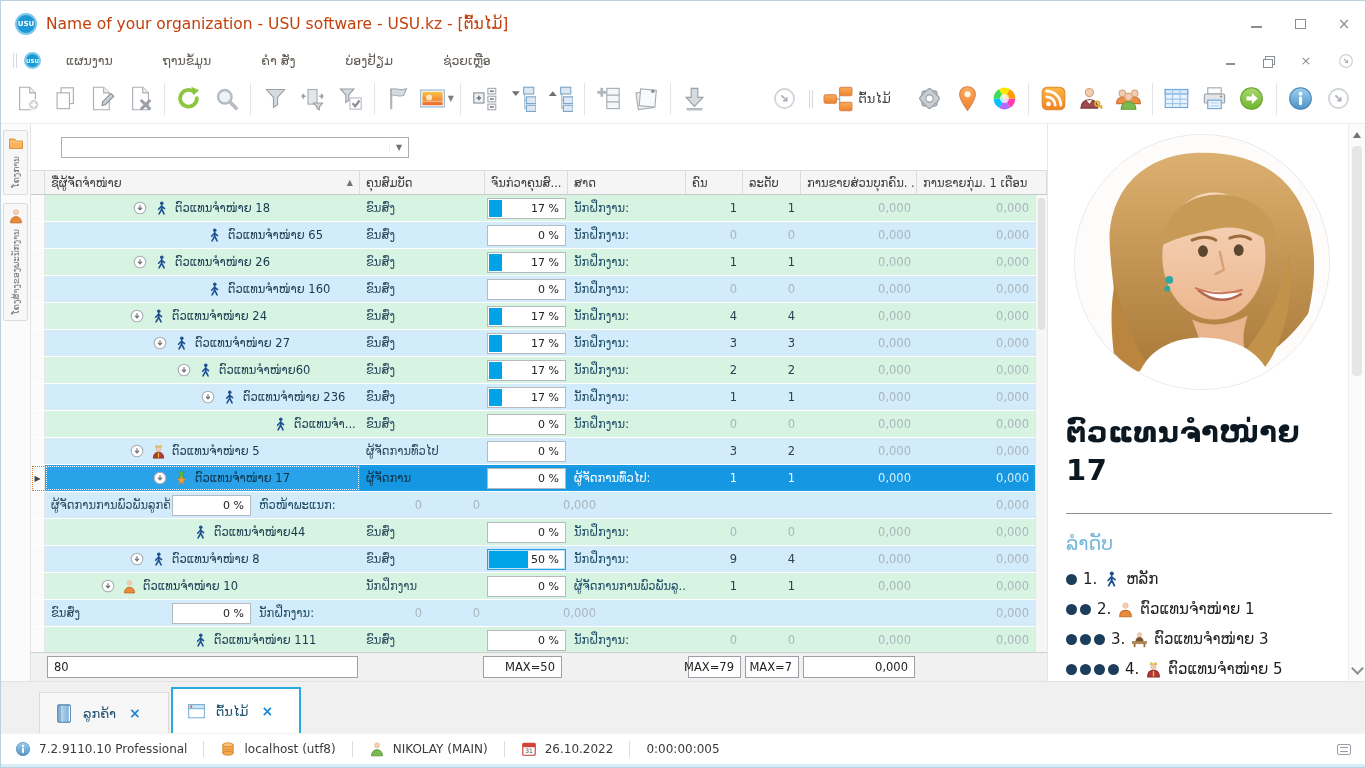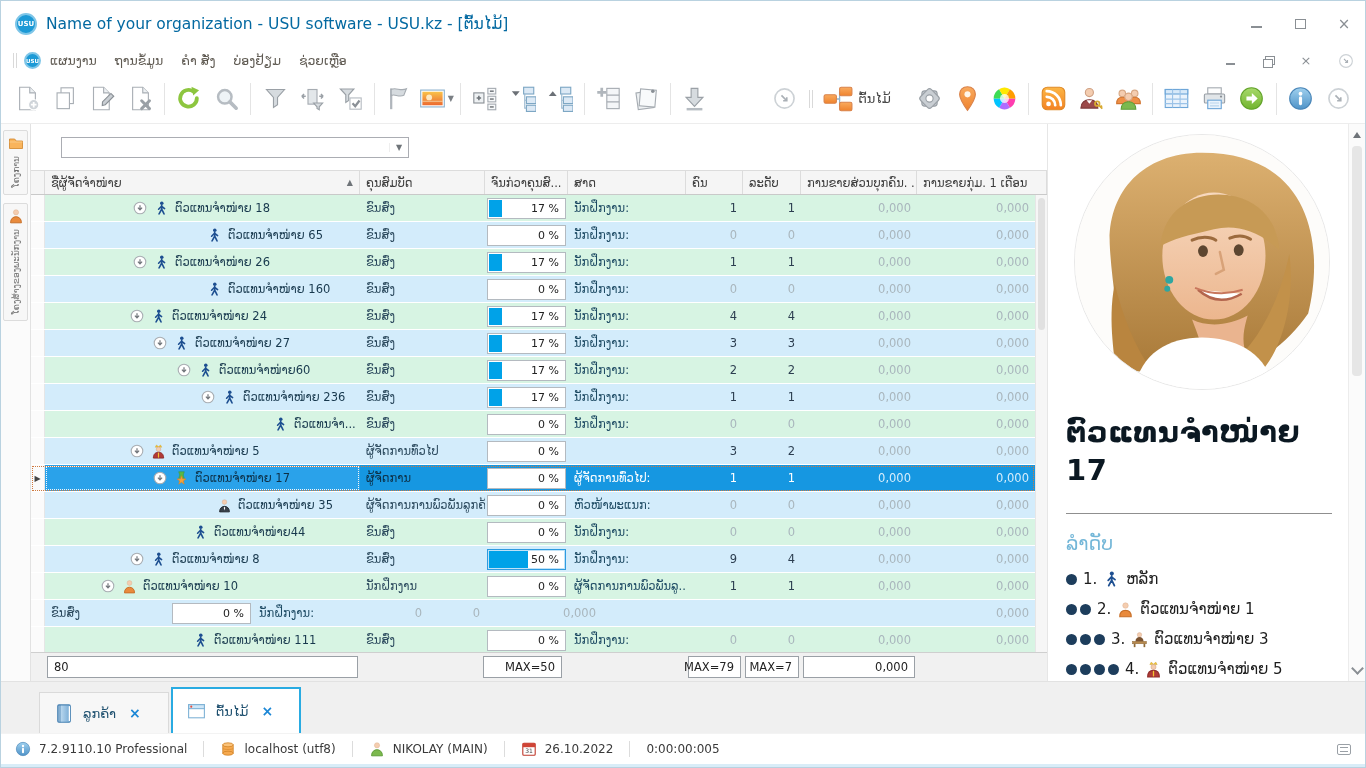--- a/index.html
+++ b/index.html
@@ -1,33 +1,33 @@
 <!DOCTYPE html>
 <html><head>
 <meta charset="utf-8">
 <style>
   *{box-sizing:border-box;margin:0;padding:0}
   html,body{width:1366px;height:768px;overflow:hidden;font-family:"DejaVu Sans",sans-serif;background:#eef2f5}
   .window{position:relative;width:1366px;height:768px;background:#fff;border:1px solid #b9d2e0;display:flex;flex-direction:column}
   
   .titlebar{height:46px;display:flex;align-items:center;padding:0 14px;background:#fff;flex:none}
   .logo{width:22px;height:22px;border-radius:50%;background:#1d9ad6;color:#fff;font-size:7px;font-weight:bold;display:flex;align-items:center;justify-content:center;border:2px solid #7fc6e8}
-  .title-text{color:#0369a1;font-size:15.5px;margin-left:9px;white-space:nowrap}
+  .title-text{color:#c2410c;font-size:15.5px;margin-left:9px;white-space:nowrap}
   .win-controls{margin-left:auto;display:flex;gap:30px;align-items:center;color:#8a8f94}
   .wc{width:14px;height:14px;display:flex;align-items:center;justify-content:center;cursor:default}
   .wc-min{border-bottom:2px solid #8a8f94;height:8px;width:11px}
   .wc-max{width:11px;height:10px;border:1.5px solid #8a8f94}
   .wc-close{font-size:15px;color:#8a8f94;line-height:1}
   .wc-restore{position:relative;width:11px;height:10px}
   .wc-restore:before{content:"";position:absolute;left:2px;top:0;width:8px;height:7px;border:1.3px solid #8a8f94}
   .wc-restore:after{content:"";position:absolute;left:0;top:3px;width:8px;height:7px;border:1.3px solid #8a8f94;background:#fff}
   
   .menubar{height:27px;display:flex;align-items:center;padding:0 10px;background:#fff;flex:none}
   .grip{width:4px;height:15px;border-left:1px solid #d9d9d9;border-right:1px solid #d9d9d9;margin:0 7px 0 2px}
-  .menu-item{color:#5f5a52;font-size:12.5px;margin:0 9px;cursor:default}
+  .menu-item{color:#5f5a52;font-size:12.5px;margin:0 25px;cursor:default}
   .mb-controls{margin-left:auto;display:flex;gap:24px;align-items:center}
   
   .toolbar{height:50px;display:flex;align-items:center;padding:0 8px;background:#fff;border-bottom:1px solid #ededed;flex:none}
   .tb-btn{width:40px;height:40px;display:flex;align-items:center;justify-content:center;border-radius:3px}
   .tb-sep{width:1px;height:32px;background:#e4e4e4;margin:0 5px;flex:none}
   .tb-dsep{width:4px;height:18px;border-left:1px solid #d9d9d9;border-right:1px solid #d9d9d9;margin:0 6px;flex:none}
   .tb-gap1{width:52px;flex:none}.tb-gap2{width:16px;flex:none}
   .tb-label{font-size:13px;color:#454545;margin:0 4px 0 2px;white-space:nowrap}
   .tb-caret{font-size:8px;color:#7a7f84;margin-left:2px}
   .tb-auto{margin-left:auto}
@@ -881,26 +881,20 @@
                 </div>
               </div>
               <div class="c c-role">ຜູ້ຈັດການທົ່ວໄປ:</div>
               <div class="c c-num c-people">1</div>
               <div class="c c-num c-level">1</div>
               <div class="c c-num c-s1 dim">0,000</div>
               <div class="c c-num c-s2 dim">0,000</div>
             </div>
             <div class="grow bg-b">
               <div class="c c-ind"></div>
-              <div class="c c-name" style="padding-left: 172px;">
-                <svg width="15" height="15" class="ric">
-                  <use href="#s-suit"></use>
-                </svg>
-                <span>ຕົວແທນຈຳໜ່າຍ 35</span>
-              </div>
               <div class="c c-prop">ຜູ້ຈັດການການພົວພັນລູກຄ້າ</div>
               <div class="c c-pct">
                 <div class="pctbox">
                   <div class="pctbar" style="width: 0%;"></div>
                   <span class="pcttxt">0 %</span>
                 </div>
               </div>
               <div class="c c-role">ຫົວໜ້າພະແນກ:</div>
               <div class="c c-num c-people dim">0</div>
               <div class="c c-num c-level dim">0</div>

